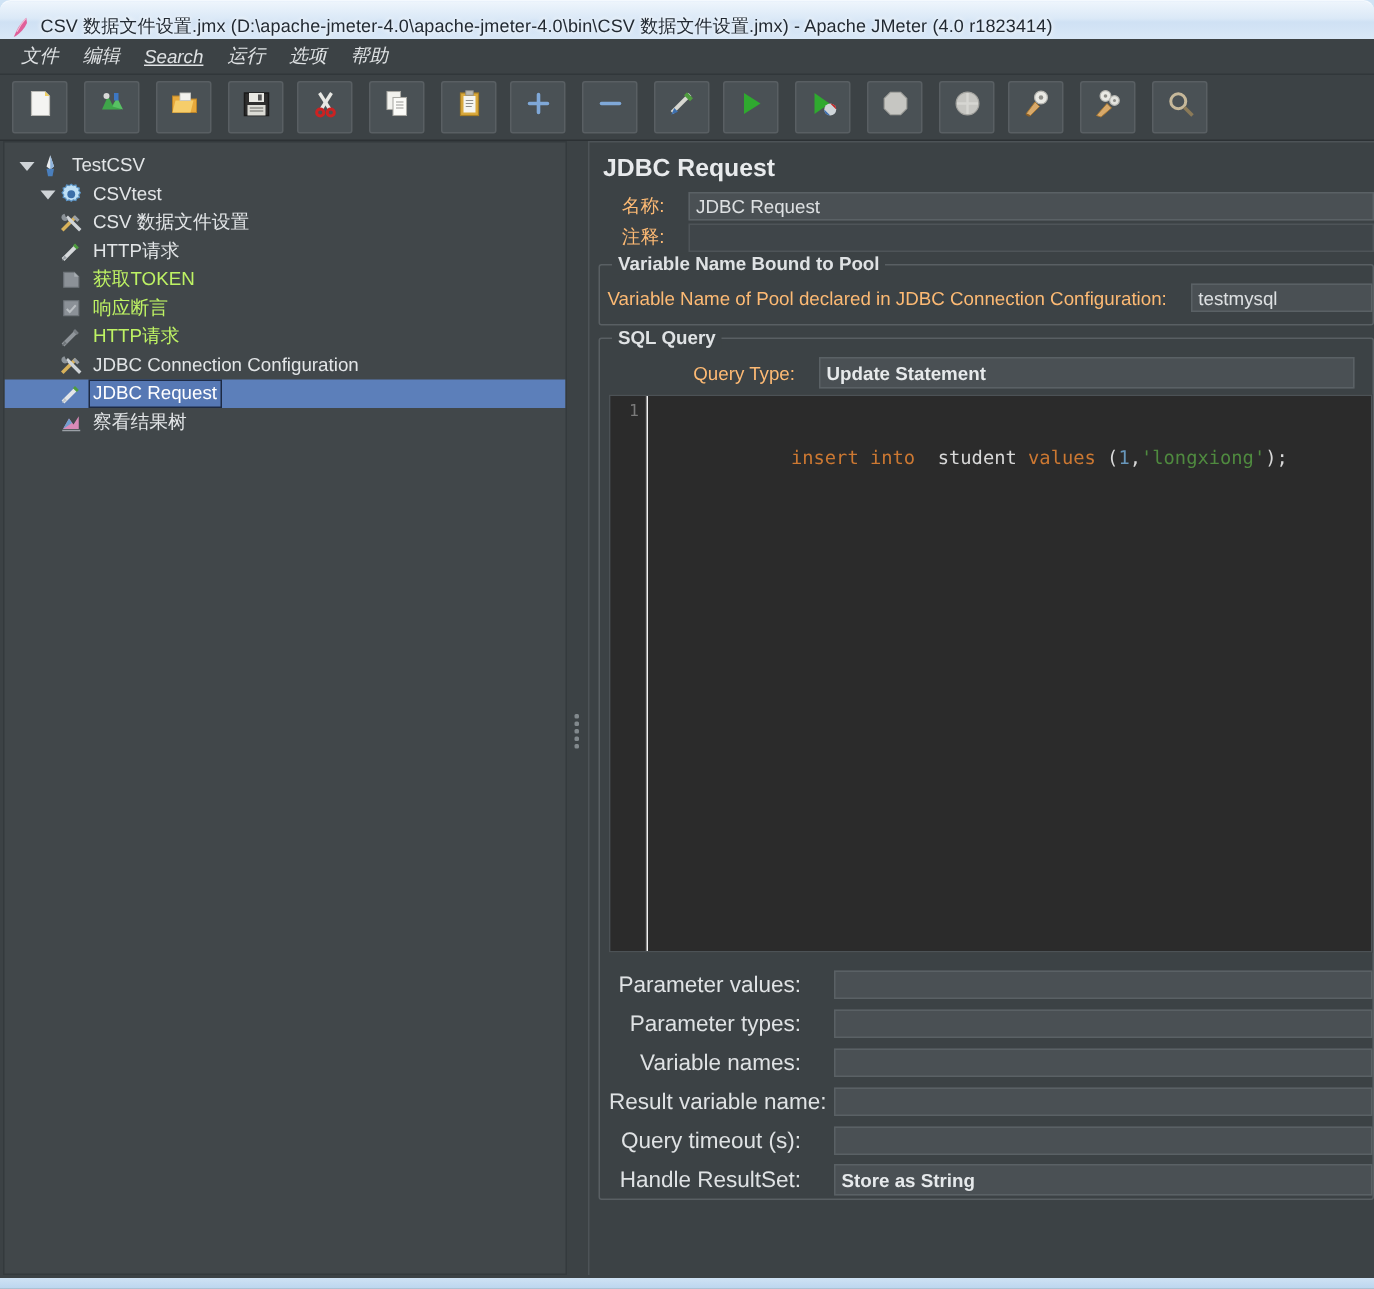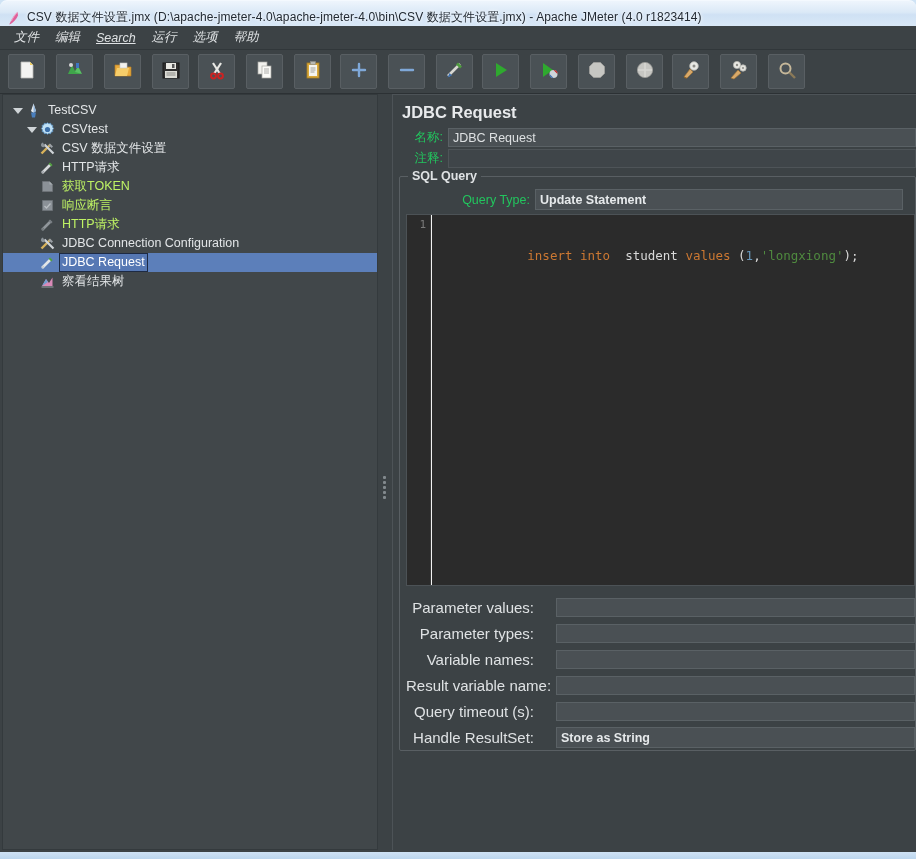--- a/index.html
+++ b/index.html
@@ -138,22 +138,22 @@
   .ind2 { padding-left: 18px; }
   .ind3 { padding-left: 32px; }
 
   
   .panel-title {
     font-size: 16.5px; font-weight: bold; color: #e8eaec;
     padding: 8px 0 6px 9px;
   }
   .frow { display: flex; align-items: center; margin: 0 0 2px 8px; }
   .flabel {
-    font-size: 12.5px; color: #22c55e; white-space: nowrap;
-    text-align: right; flex: 0 0 auto; padding-right: 5px;
+    font-size: 12.5px; color: #fdba74; white-space: nowrap;
+    text-align: right; flex: 0 0 auto; padding-right: 16px;
   }
   .finput {
     background: #4a5054; border: 1px solid #5a6165;
     height: 18px; line-height: 18px;
     font-size: 12.5px; color: #dde0e2;
     padding: 0 4px; box-sizing: border-box;
     flex: 1 1 auto; min-width: 0;
     overflow: hidden; white-space: nowrap;
   }
   .finput.tall { height: 19px; line-height: 19px; }
@@ -569,20 +569,27 @@
       <div class="frow">
         <span class="flabel" style="width:42px">名称:</span>
         <span class="finput tall" style="margin-right:0">JDBC Request</span>
       </div>
 
       <div class="frow">
         <span class="flabel" style="width:42px">注释:</span>
         <span class="finput tall" style="background:#3f4549;border-color:#4e5458"></span>
       </div>
 
+      <div class="group">
+        <span class="gtitle">Variable Name Bound to Pool</span>
+        <div class="frow" style="margin:2px 0 2px 5px">
+          <span class="flabel" style="text-align:left">Variable Name of Pool declared in JDBC Connection Configuration:</span>
+          <span class="finput tall">testmysql</span>
+        </div>
+      </div>
 
       <div class="group" style="padding-bottom:0">
         <span class="gtitle">SQL Query</span>
 
         <div class="frow" style="margin:2px 12px 2px 5px">
           <span class="flabel" style="width:125px">Query Type:</span>
           <span class="pcombo">Update Statement</span>
         </div>
 
         <div class="sqlwrap">

